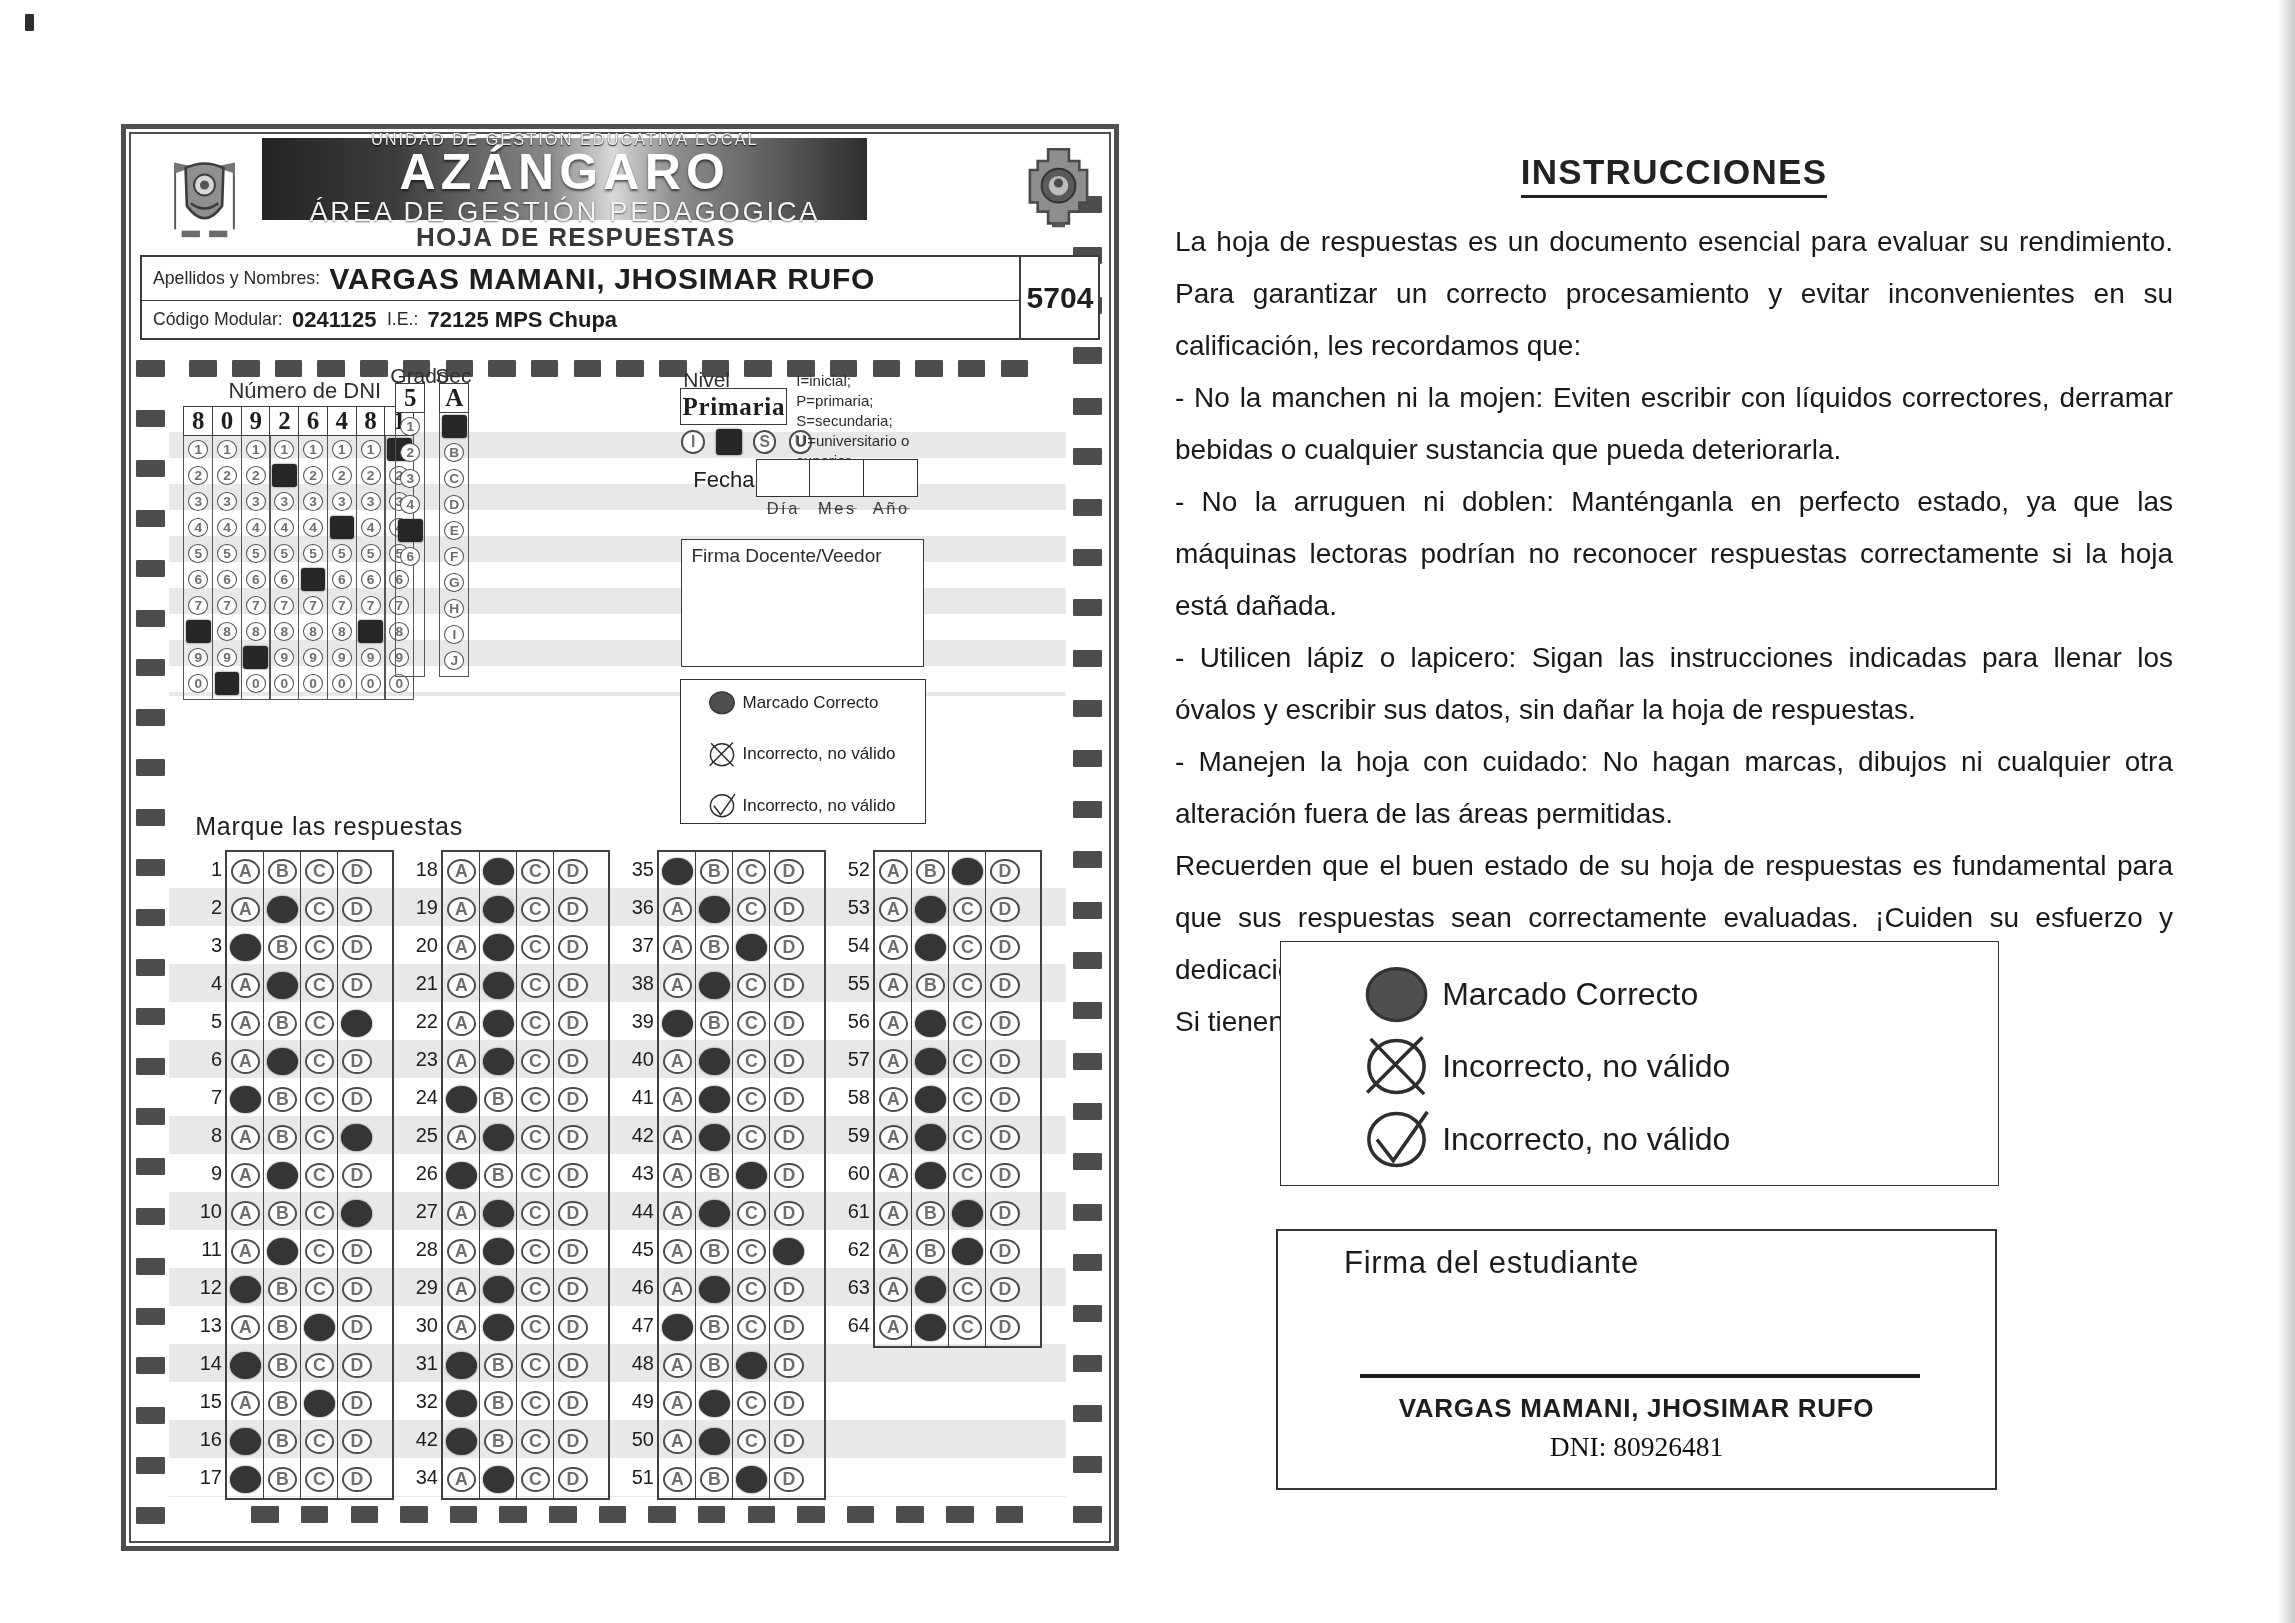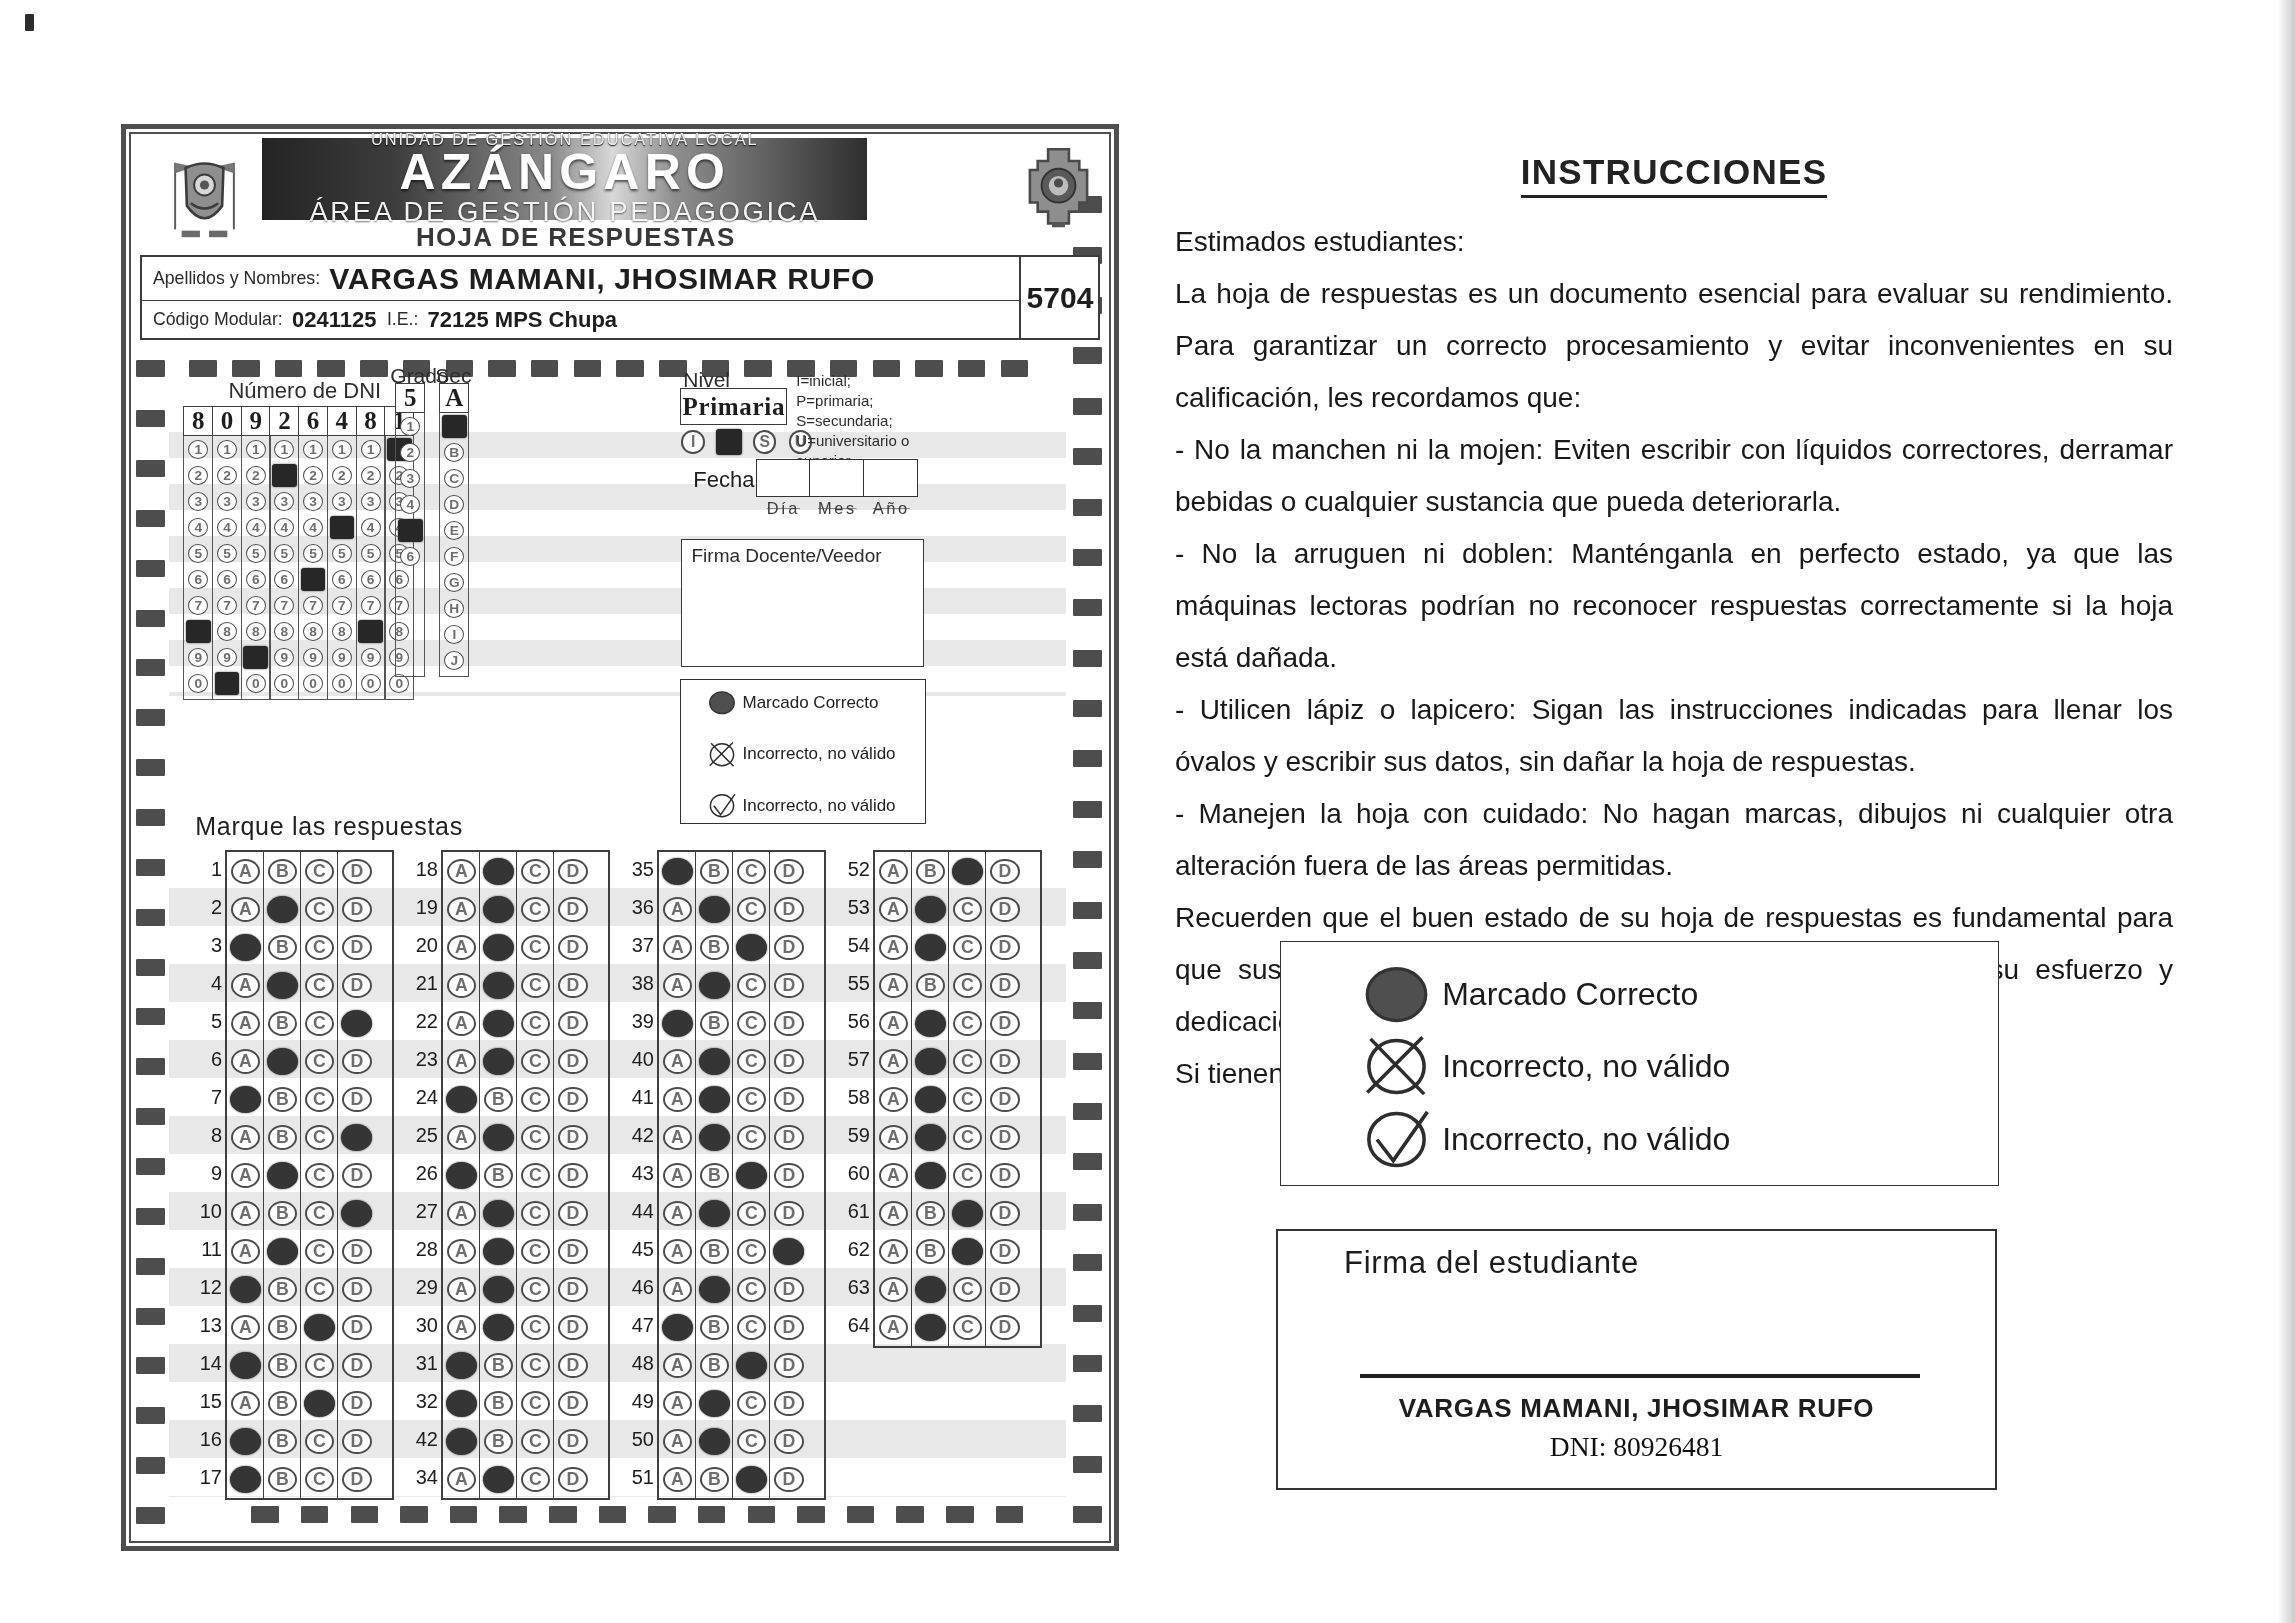--- a/index.html
+++ b/index.html
@@ -1671,21 +1671,20 @@
             </div>
           </div>
         </div>
       </div>
   </div>
 </div>
 
 <div class="instr">
   <div class="instr-title"><span>INSTRUCCIONES</span></div>
   <div id="instr-paragraphs">
-      <p class="nojust">Estimados estudiantes:</p>
       <p>La hoja de respuestas es un documento esencial para evaluar su rendimiento. Para garantizar un correcto procesamiento y evitar inconvenientes en su calificación, les recordamos que:</p>
       <p>- No la manchen ni la mojen: Eviten escribir con líquidos correctores, derramar bebidas o cualquier sustancia que pueda deteriorarla.</p>
       <p>- No la arruguen ni doblen: Manténganla en perfecto estado, ya que las máquinas lectoras podrían no reconocer respuestas correctamente si la hoja está dañada.</p>
       <p>- Utilicen lápiz o lapicero: Sigan las instrucciones indicadas para llenar los óvalos y escribir sus datos, sin dañar la hoja de respuestas.</p>
       <p>- Manejen la hoja con cuidado: No hagan marcas, dibujos ni cualquier otra alteración fuera de las áreas permitidas.</p>
       <p>Recuerden que el buen estado de su hoja de respuestas es fundamental para que sus respuestas sean correctamente evaluadas. ¡Cuiden su esfuerzo y dedicación!</p>
       <p>Si tienen dudas, por favor consulten antes de empezar.</p>
     </div>
 </div>
 

